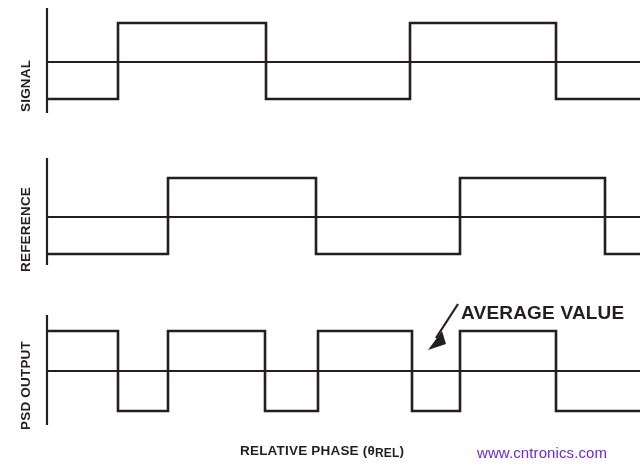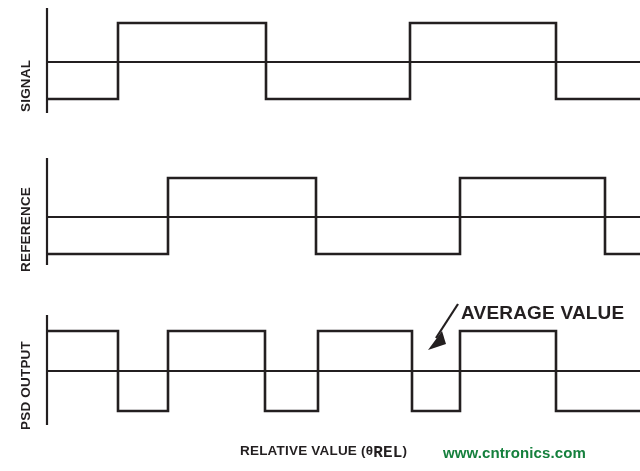--- a/index.html
+++ b/index.html
@@ -61,34 +61,32 @@
     left: 240px;
     top: 443px;
     font-family: "Liberation Sans", sans-serif;
     font-weight: bold;
     font-size: 13.5px;
     letter-spacing: 0.2px;
     color: #231f20;
     white-space: nowrap;
   }
   #label-xaxis .sub {
-    font-size: 16px;
+    font-size: 12px;
     vertical-align: -2px;
-    font-family: Liberation Mono, monospace;
   }
   #watermark {
     position: absolute;
-    left: 443px;
+    left: 477px;
     top: 444px;
     font-family: "Liberation Sans", sans-serif;
     font-size: 15px;
-    color: #15803d;
+    color: #6d28d9;
     white-space: nowrap;
     letter-spacing: 0.1px;
-    font-weight: bold;
   }
 </style>
 </head>
 <body>
 
 <div id="figure">
 
   <svg id="figure-svg" width="640" height="471" viewBox="0 0 640 471" xmlns="http://www.w3.org/2000/svg">
 
     <g>
@@ -117,18 +115,18 @@
 
   <div class="axis-label" id="label-signal">SIGNAL</div>
 
   <div class="axis-label" id="label-reference">REFERENCE</div>
 
   <div class="axis-label" id="label-psd">PSD OUTPUT</div>
 
   <div id="label-average">AVERAGE VALUE</div>
 
   <div id="label-xaxis">
-    <span>RELATIVE VALUE (</span><span>θ</span><span class="sub">REL</span><span>)</span>
+    <span>RELATIVE PHASE (</span><span>θ</span><span class="sub">REL</span><span>)</span>
   </div>
 
   <div id="watermark">www.cntronics.com</div>
 
 </div>
 
 </body></html>

